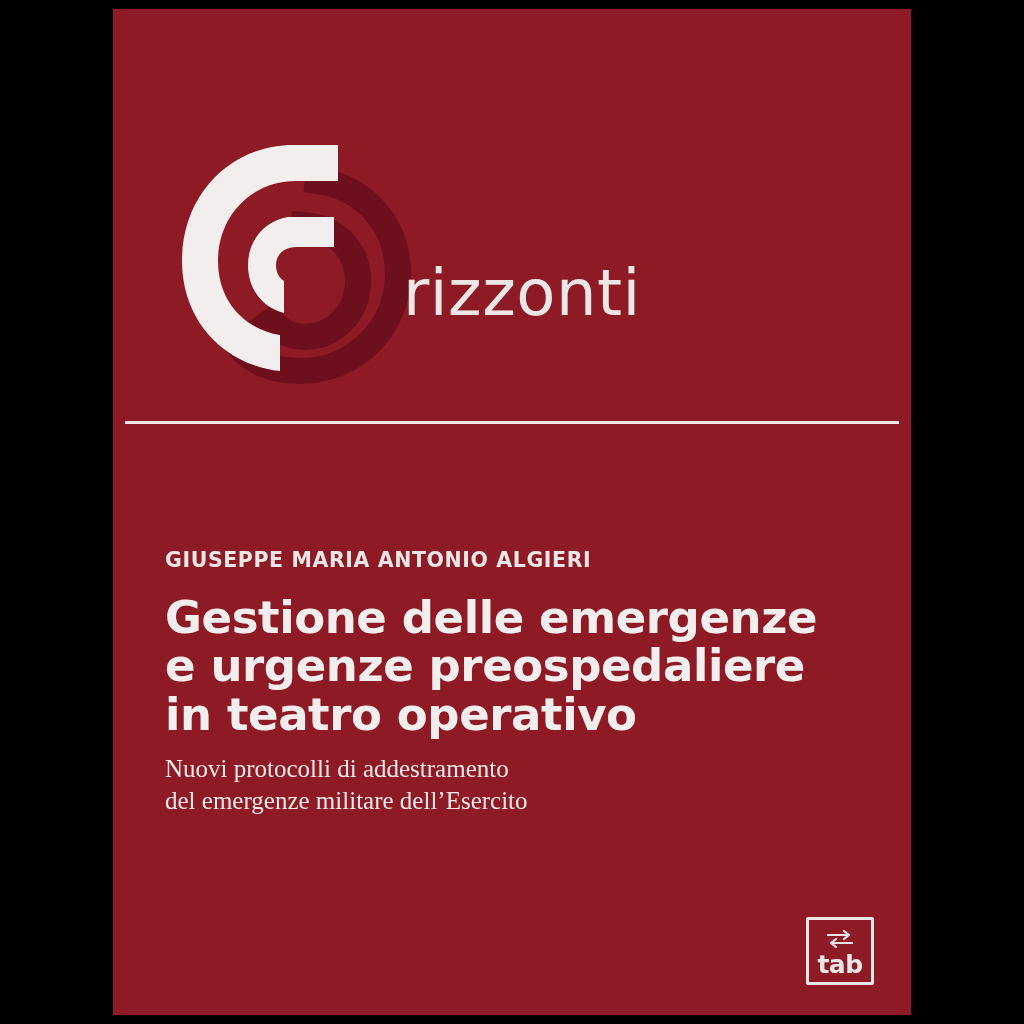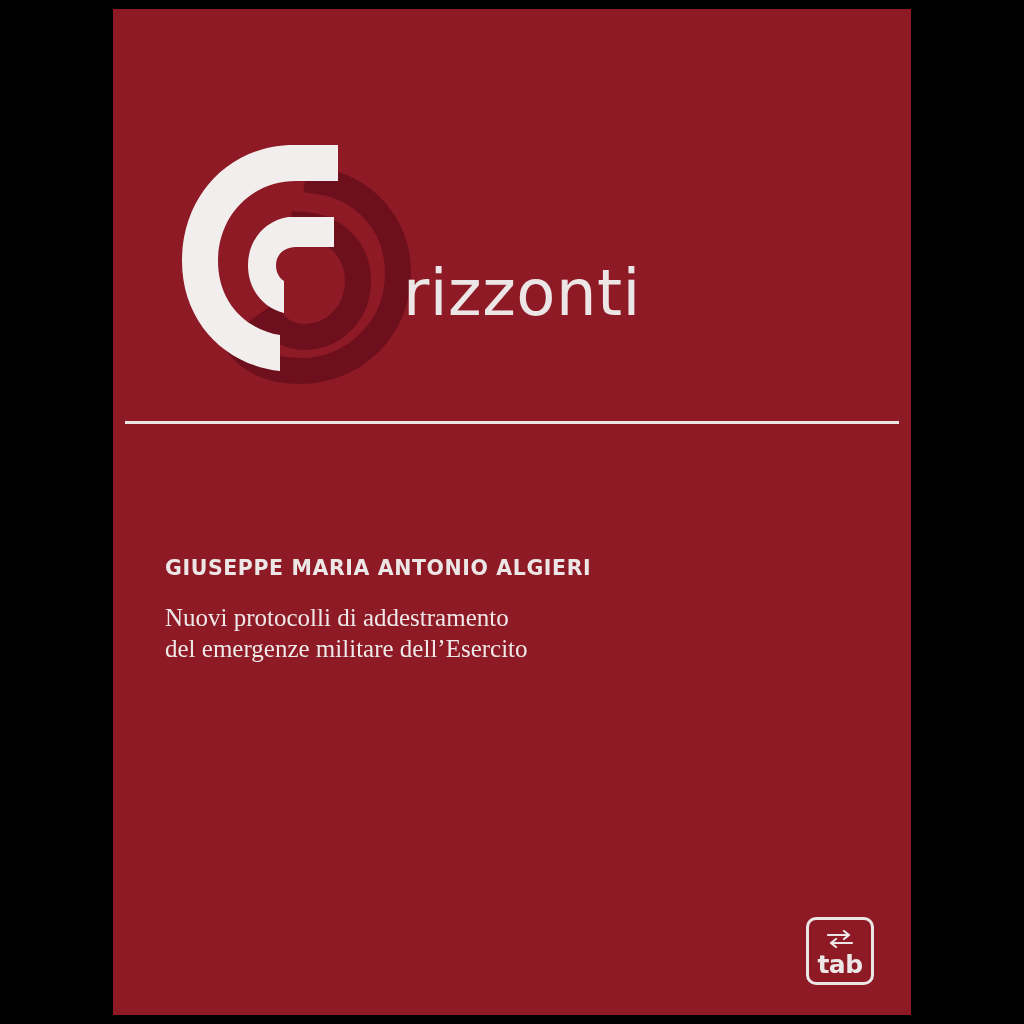--- a/index.html
+++ b/index.html
@@ -78,21 +78,21 @@
     top: 540px;
     width: 700px;
   }
 
   .author {
     font-family: "DejaVu Sans", sans-serif;
     font-size: 20.5px;
     font-weight: bold;
     letter-spacing: 0.6px;
     color: #ece7e6;
-    margin: 8px 0 22px 0;
+    margin: 0 0 22px 0;
     line-height: 1.1;
   }
 
   .title {
     font-family: "DejaVu Sans", sans-serif;
     font-size: 45px;
     font-weight: bold;
     color: #f2eeed;
     margin: 0;
     line-height: 1.08;
@@ -109,21 +109,21 @@
   }
 
   
   .publisher-logo {
     position: absolute;
     left: 693px;
     top: 908px;
     width: 68px;
     height: 68px;
     border: 3px solid #ece7e6;
-    border-radius: 10px;
+    border-radius: 2px;
     box-sizing: border-box;
   }
   .publisher-logo .arrows {
     position: absolute;
     left: 50%;
     top: 10px;
     transform: translateX(-50%);
     width: 30px;
     height: 18px;
   }
@@ -180,20 +180,25 @@
         </svg>
       </div>
 
       <div class="series-name">rizzonti</div>
     </div>
 
     <div class="divider"></div>
 
     <div class="text-block">
       <p class="author">GIUSEPPE MARIA ANTONIO ALGIERI</p>
+      <h1 class="title">
+        <span>Gestione delle emergenze</span><br>
+        <span>e urgenze preospedaliere</span><br>
+        <span>in teatro operativo</span>
+      </h1>
       <p class="subtitle">
         <span>Nuovi protocolli di addestramento</span><br>
         <span>del emergenze militare dell’Esercito</span>
       </p>
     </div>
 
     <div class="publisher-logo">
       <div class="arrows">
         <svg width="30" height="18" viewBox="0 0 30 18" xmlns="http://www.w3.org/2000/svg">
           <path d="M3 5 H24 M24 5 L19 1 M24 5 L19 9" fill="none" stroke="#ece7e6" stroke-width="2.2" stroke-linecap="round" stroke-linejoin="round"></path>

